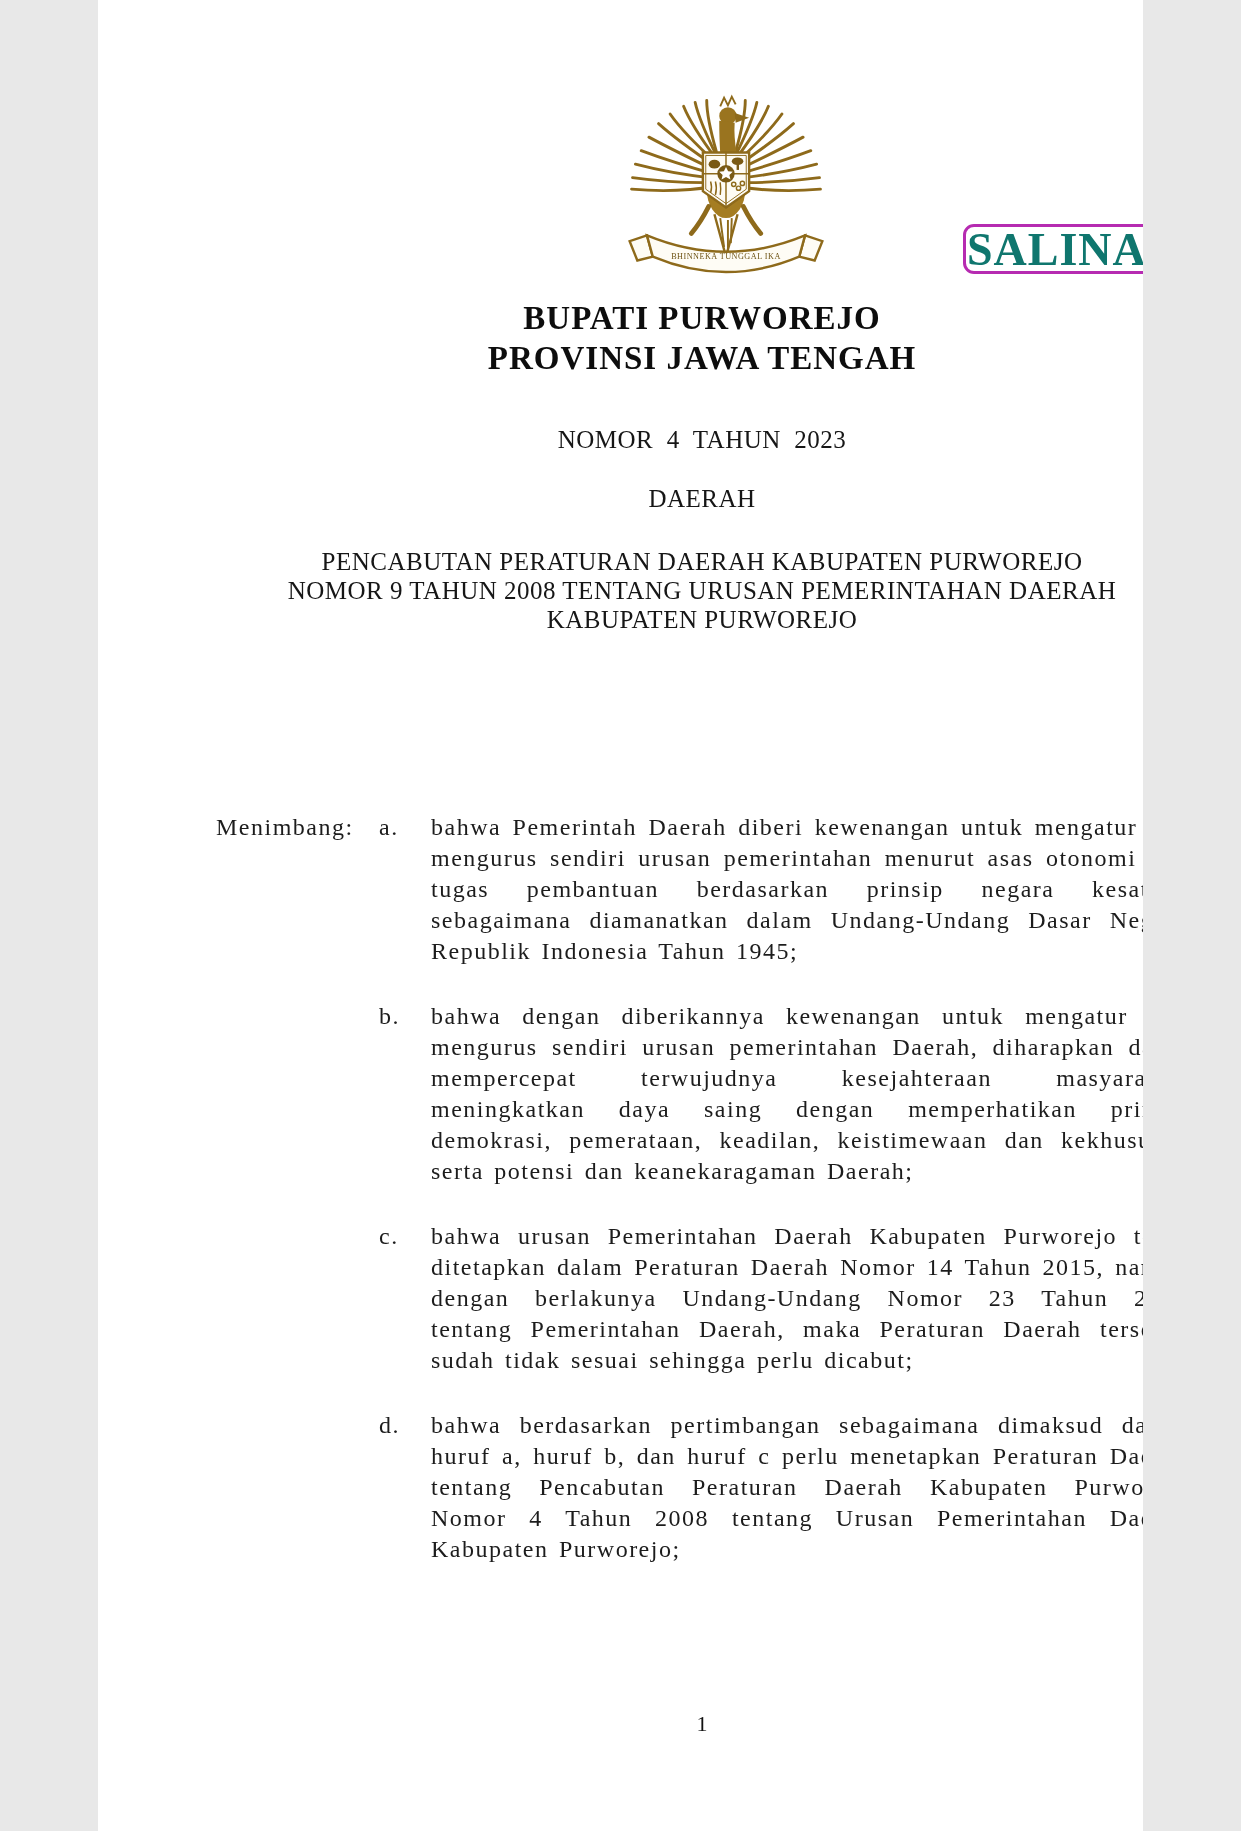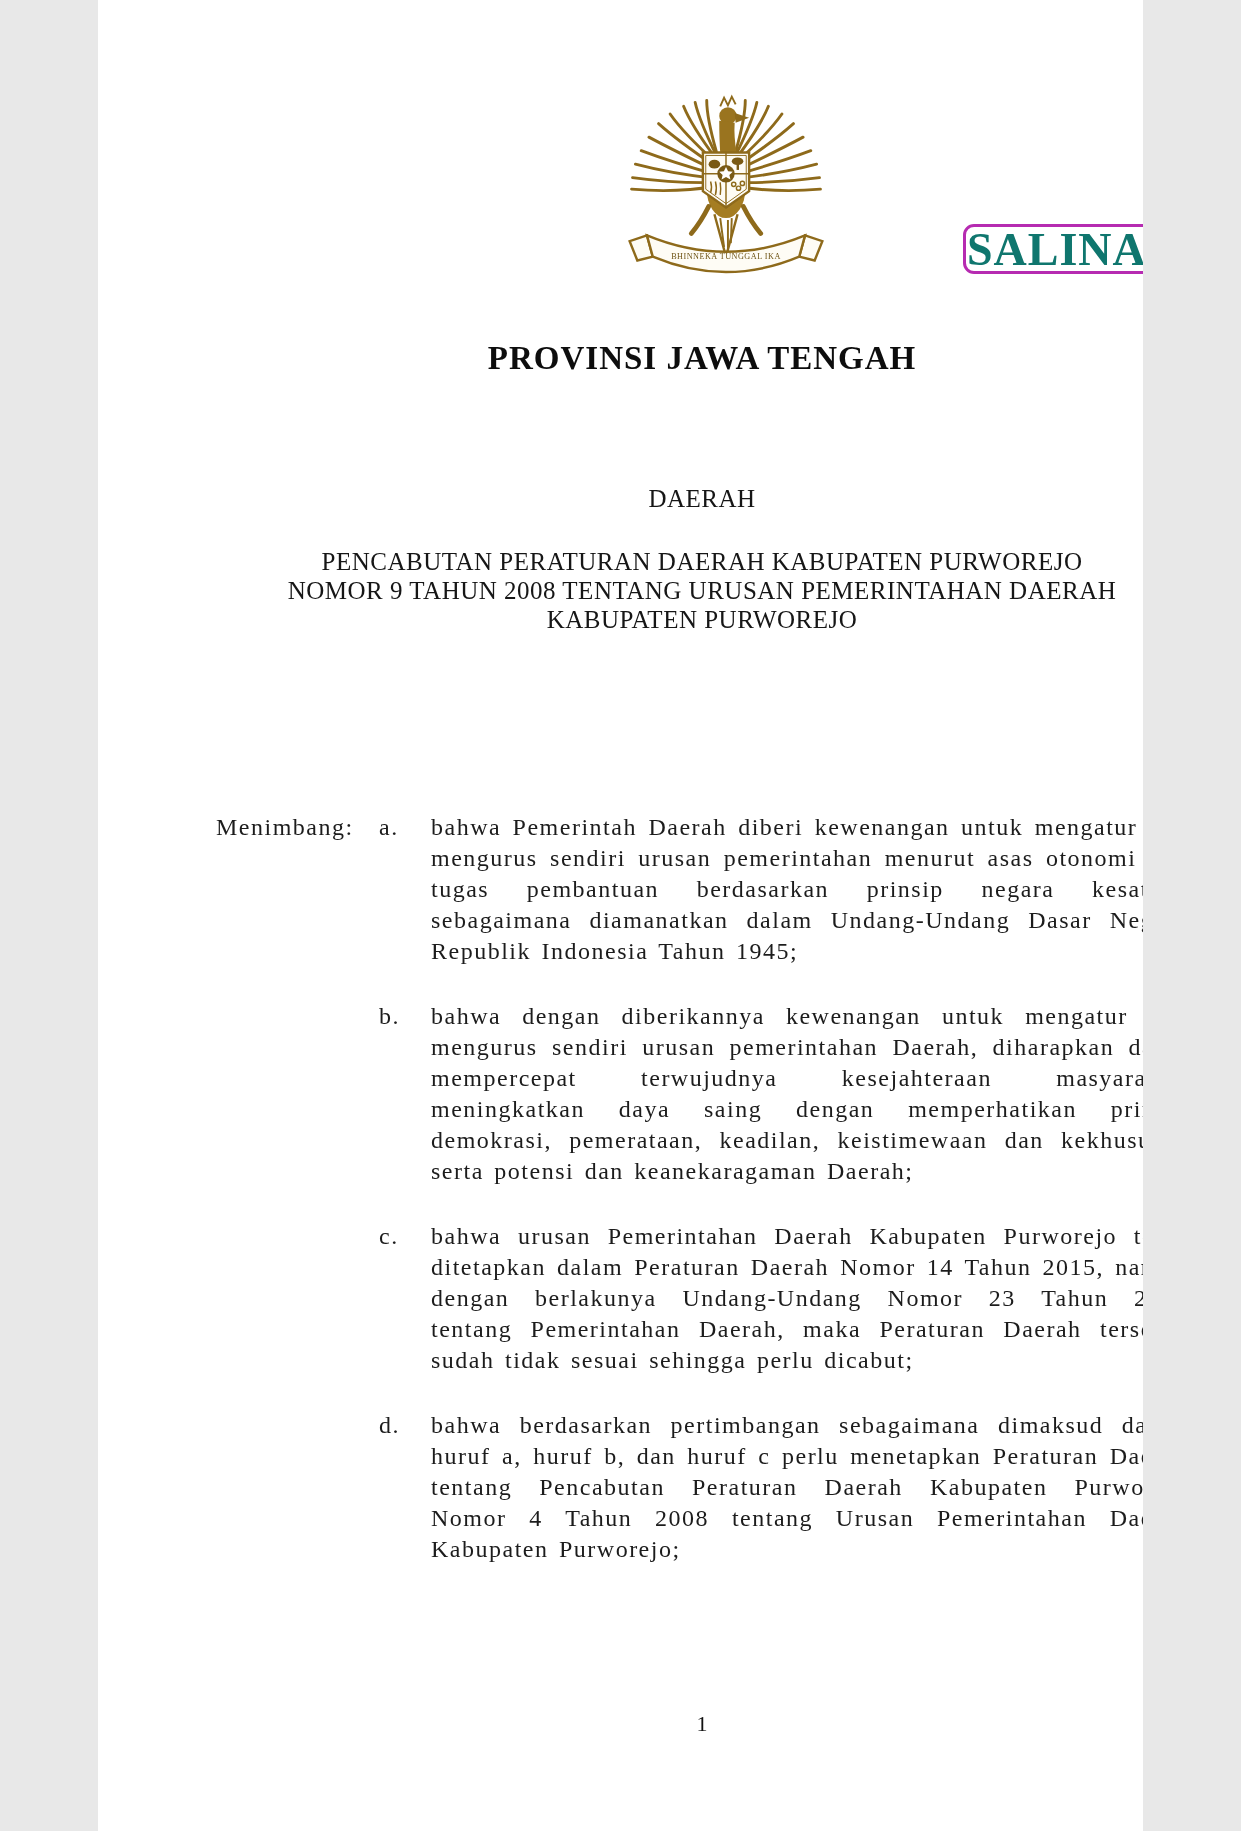--- a/index.html
+++ b/index.html
@@ -108,22 +108,24 @@
       <path d="M192,148 L210,154 L202,174 L186,170 Z" fill="#fefcf5" stroke="#8e6a1b" stroke-width="2.5"></path>
       <path d="M28,148 Q110,182 192,148 L186,170 Q110,202 34,170 Z" fill="#fefcf5" stroke="#8e6a1b" stroke-width="2.5"></path>
       <text x="110" y="172" text-anchor="middle" font-size="8.5" fill="#6d5213" letter-spacing="0.5">BHINNEKA TUNGGAL IKA</text>
     </g>
   </svg>
 
   <div class="stamp">
     <span>SALINAN</span>
   </div>
 
+  <div class="cline hdr" style="top:300px">BUPATI PURWOREJO</div>
   <div class="cline hdr" style="top:340px">PROVINSI JAWA TENGAH</div>
 
+  <div class="cline ttl" style="top:426px">NOMOR  4  TAHUN  2023</div>
   <div class="cline ttl" style="top:485px">DAERAH</div>
   <div class="cline ttl" style="top:548px">PENCABUTAN PERATURAN DAERAH KABUPATEN PURWOREJO</div>
   <div class="cline ttl" style="top:577px">NOMOR 9 TAHUN 2008 TENTANG URUSAN PEMERINTAHAN DAERAH</div>
   <div class="cline ttl" style="top:606px">KABUPATEN PURWOREJO</div>
 
   <div class="consider">
     <div class="consider-label">Menimbang:</div>
     <div class="items">
       <div class="item">
         <span class="marker">a.</span>

